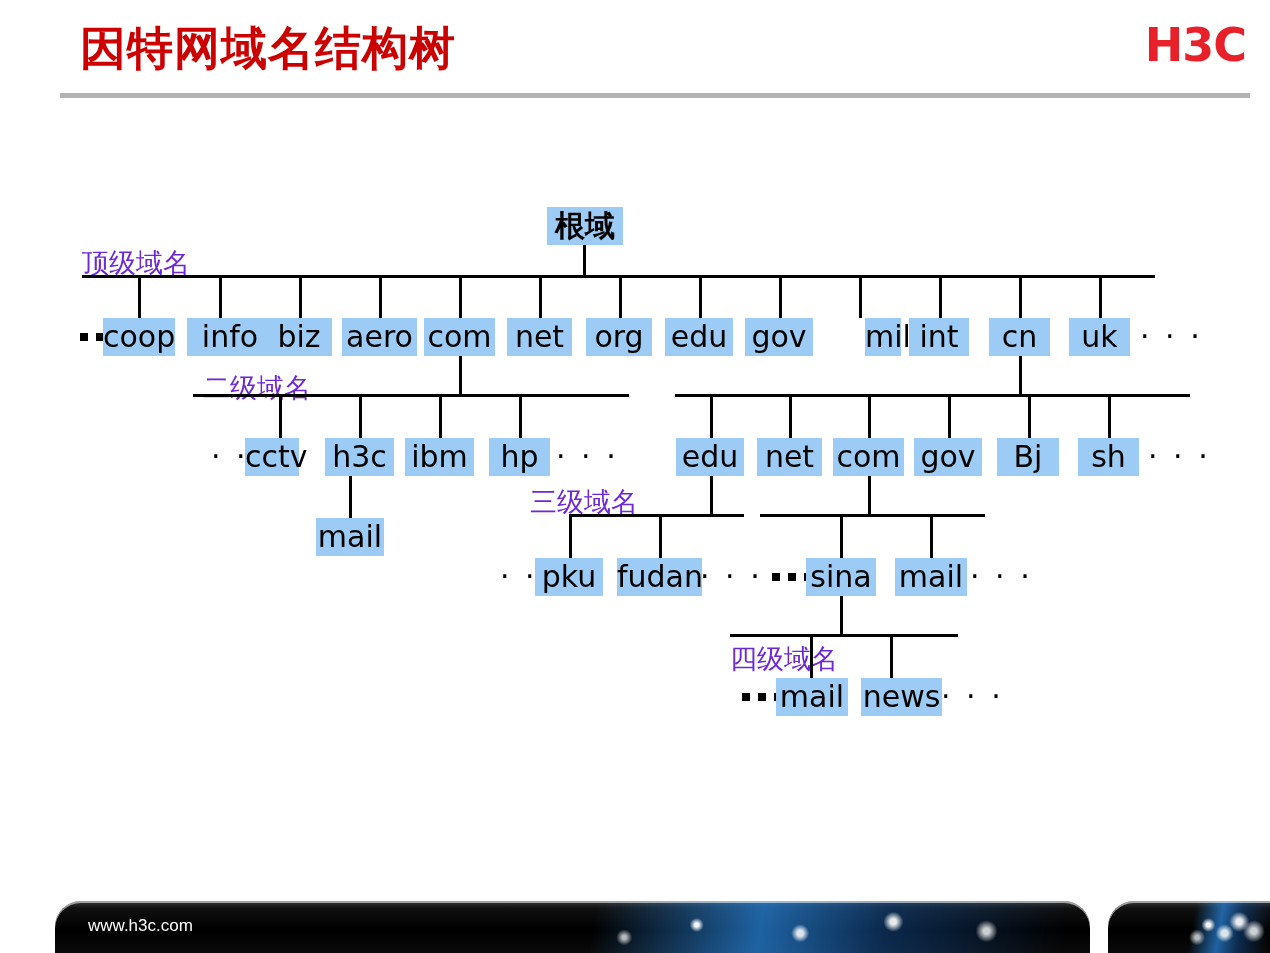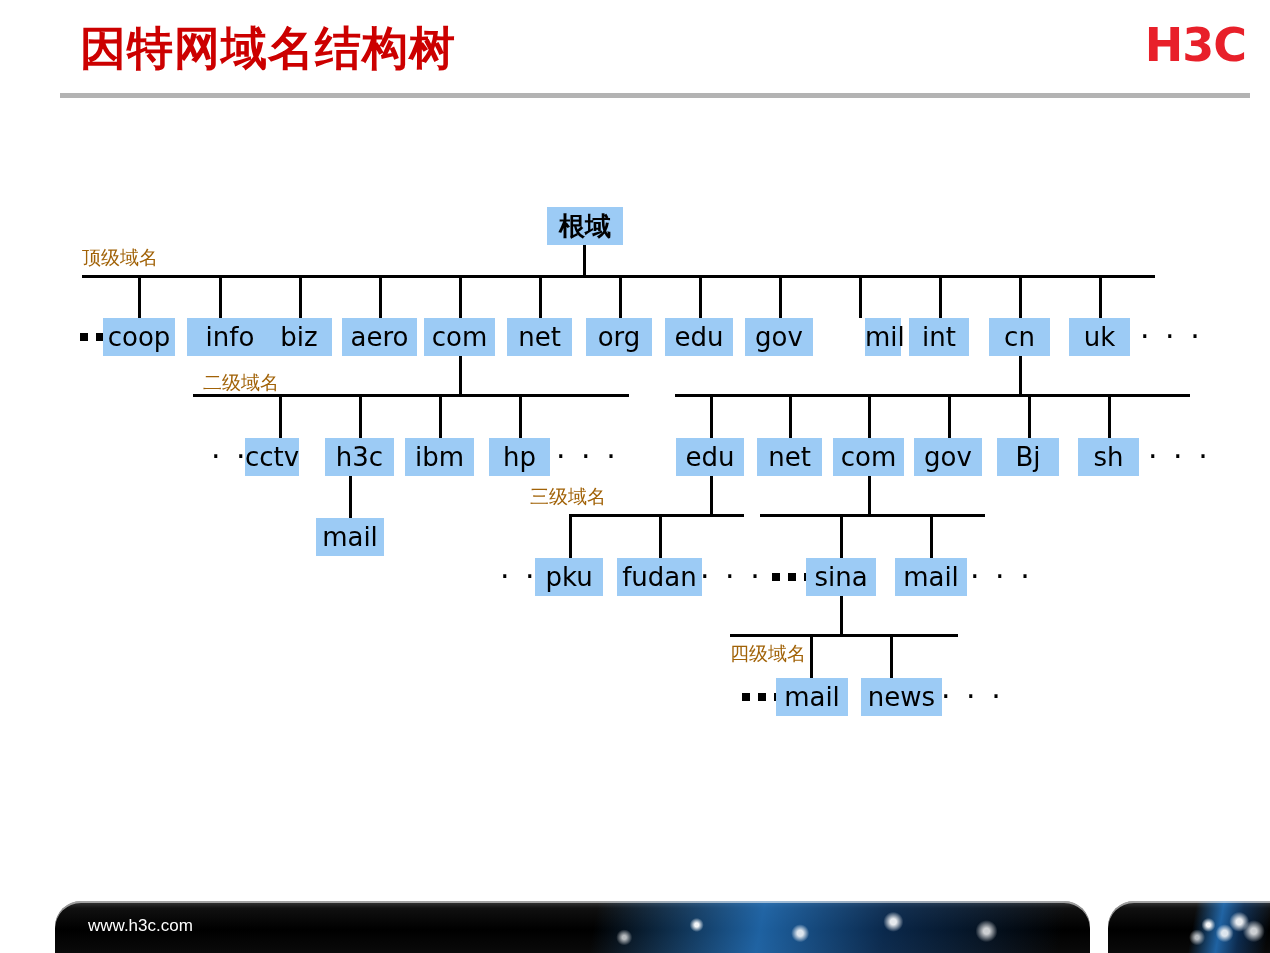--- a/index.html
+++ b/index.html
@@ -57,31 +57,31 @@
   }
   .vline {
     position: absolute;
     background: #000000;
     width: 3px;
   }
   .node {
     position: absolute;
     background: #9CCBF5;
     color: #000000;
-    font-size: 26px;
+    font-size: 30px;
     line-height: 38px;
     height: 38px;
     text-align: center;
     white-space: nowrap;
     font-family: "DejaVu Sans", "Liberation Sans", sans-serif;
   }
   .tier-label {
     position: absolute;
-    font-size: 19px;
-    color: #a16207;
+    font-size: 27px;
+    color: #6d28d9;
     white-space: nowrap;
     font-weight: normal;
     font-family: "DejaVu Sans", "Liberation Sans", sans-serif;
   }
   .dots {
     position: absolute;
     font-size: 30px;
     line-height: 38px;
     height: 38px;
     color: #000000;

